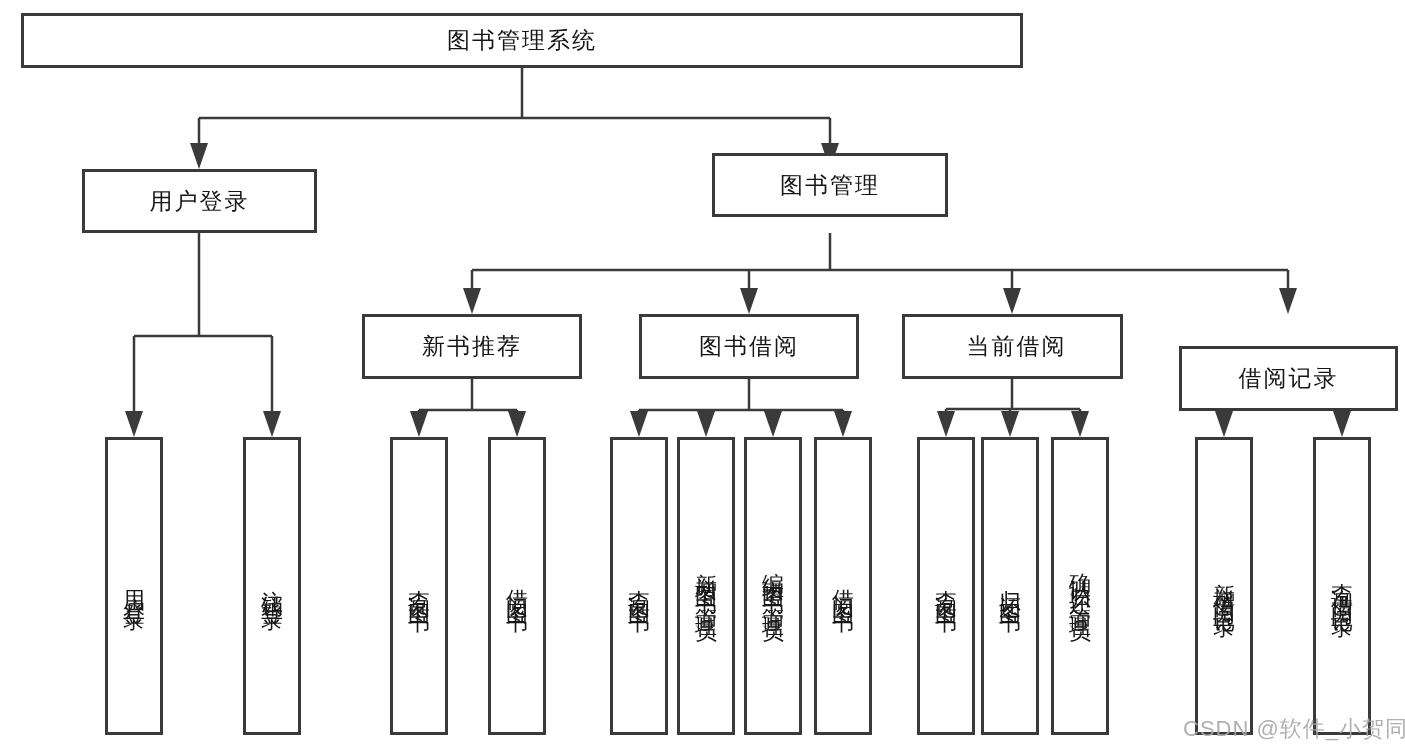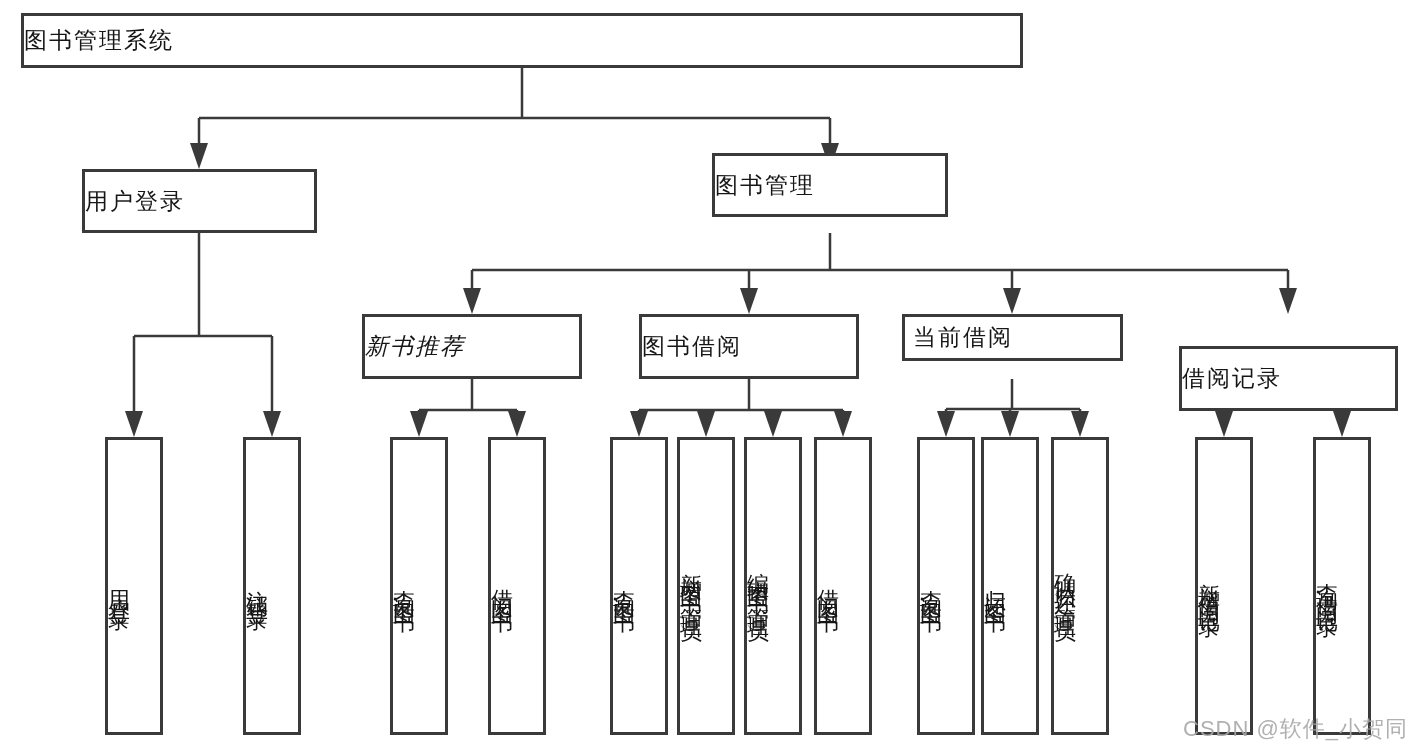--- a/index.html
+++ b/index.html
@@ -4,36 +4,36 @@
 <style>
   html,body{margin:0;padding:0;background:#ffffff;}
   .stage{
     position:relative;width:1405px;height:747px;background:#ffffff;overflow:hidden;
     font-family:"Liberation Sans","DejaVu Sans",sans-serif;
   }
   .connectors{position:absolute;left:0;top:0;z-index:1;}
   .node{
     position:absolute;box-sizing:border-box;z-index:2;
     border:3px solid #3a3a3a;background:#ffffff;color:#161616;
-    display:flex;align-items:center;justify-content:flex-start;
+    display:flex;align-items:center;justify-content:center;
   }
   .h-label{font-size:23px;letter-spacing:2px;white-space:nowrap;}
   .v-label{
     writing-mode:vertical-rl;text-orientation:mixed;
     font-size:22px;letter-spacing:7px;line-height:1;white-space:nowrap;
   }
   
   .n-root{left:21px;top:13px;width:1002px;height:55px;}
   
   .n-user-login{left:82px;top:169px;width:235px;height:64px;}
   .n-book-mgmt{left:712px;top:153px;width:236px;height:64px;}
   
-  .n-new-books{left:362px;top:314px;width:220px;height:65px;font-style:italic;}
+  .n-new-books{left:362px;top:314px;width:220px;height:65px;}
   .n-borrowing{left:639px;top:314px;width:220px;height:65px;}
-  .n-current{left:902px;top:314px;width:221px;height:47px;padding-left:8px;}
+  .n-current{left:902px;top:314px;width:221px;height:65px;padding-left:8px;}
   .n-records{left:1179px;top:314px;width:219px;height:65px;margin-top:32px;}
   
   .leaf{top:437px;width:58px;height:298px;}
   .l1{left:105px;}  .l2{left:243px;}
   .l3{left:390px;}  .l4{left:488px;}
   .l5{left:610px;}  .l6{left:677px;}  .l7{left:744px;}  .l8{left:814px;}
   .l9{left:917px;}  .l10{left:981px;} .l11{left:1051px;}
   .l12{left:1195px;}.l13{left:1313px;}
   .watermark{
     position:absolute;left:1183px;top:714px;z-index:5;

